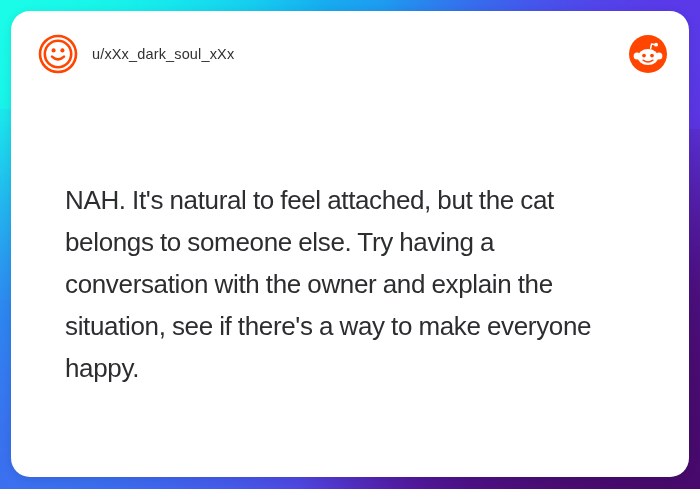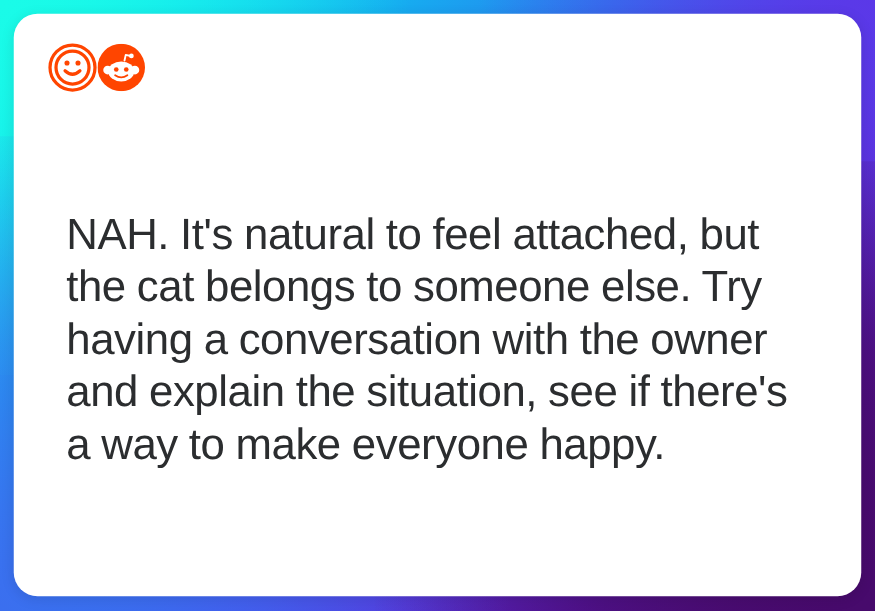--- a/index.html
+++ b/index.html
@@ -117,25 +117,25 @@
   
   #card-body {
     position: absolute;
     left: 38px;
     top: 152px;
     right: 36px;
   }
 
   #comment-text {
     font-family: "Liberation Sans", sans-serif;
-    font-size: 35px;
+    font-size: 26px;
     line-height: 42px;
     letter-spacing: -0.35px;
     color: #2B2D2F;
-    margin: 4px;
+    margin: 16px;
     word-spacing: -0.5px;
   }
 </style>
 </head>
 <body>
 
 <div id="screen">
 
   <div id="gradient-overlay-tl"></div>
   <div id="gradient-overlay-tr"></div>
@@ -149,20 +149,21 @@
       <span class="avatar-wrap">
         <svg class="avatar" viewBox="0 0 40 40" xmlns="http://www.w3.org/2000/svg">
           <circle cx="20" cy="20" r="18" fill="none" stroke="#FF4500" stroke-width="2.6"></circle>
           <circle cx="20" cy="20" r="13.2" fill="none" stroke="#FF4500" stroke-width="2.6"></circle>
           <circle cx="15.6" cy="16.4" r="2.05" fill="#FF4500"></circle>
           <circle cx="24.4" cy="16.4" r="2.05" fill="#FF4500"></circle>
           <path d="M14.0 22.6 Q20 28.2 26.0 22.6" fill="none" stroke="#FF4500" stroke-width="2.5" stroke-linecap="round"></path>
         </svg>
       </span>
 
+      <span class="username">u/xXx_dark_soul_xXx</span>
 
       <span class="brand-wrap">
         <svg class="brand-logo" viewBox="0 0 38 38" xmlns="http://www.w3.org/2000/svg">
           <circle cx="19" cy="19" r="19" fill="#FF4500"></circle>
 
           <path d="M21.6 13.4 L22.6 8.9 L26.4 9.8" fill="none" stroke="#FFFFFF" stroke-width="1.5" stroke-linecap="round" stroke-linejoin="round"></path>
           <circle cx="27.1" cy="9.7" r="1.9" fill="#FFFFFF"></circle>
 
           <ellipse cx="19" cy="22.1" rx="10.4" ry="8.0" fill="#FFFFFF"></ellipse>
 

